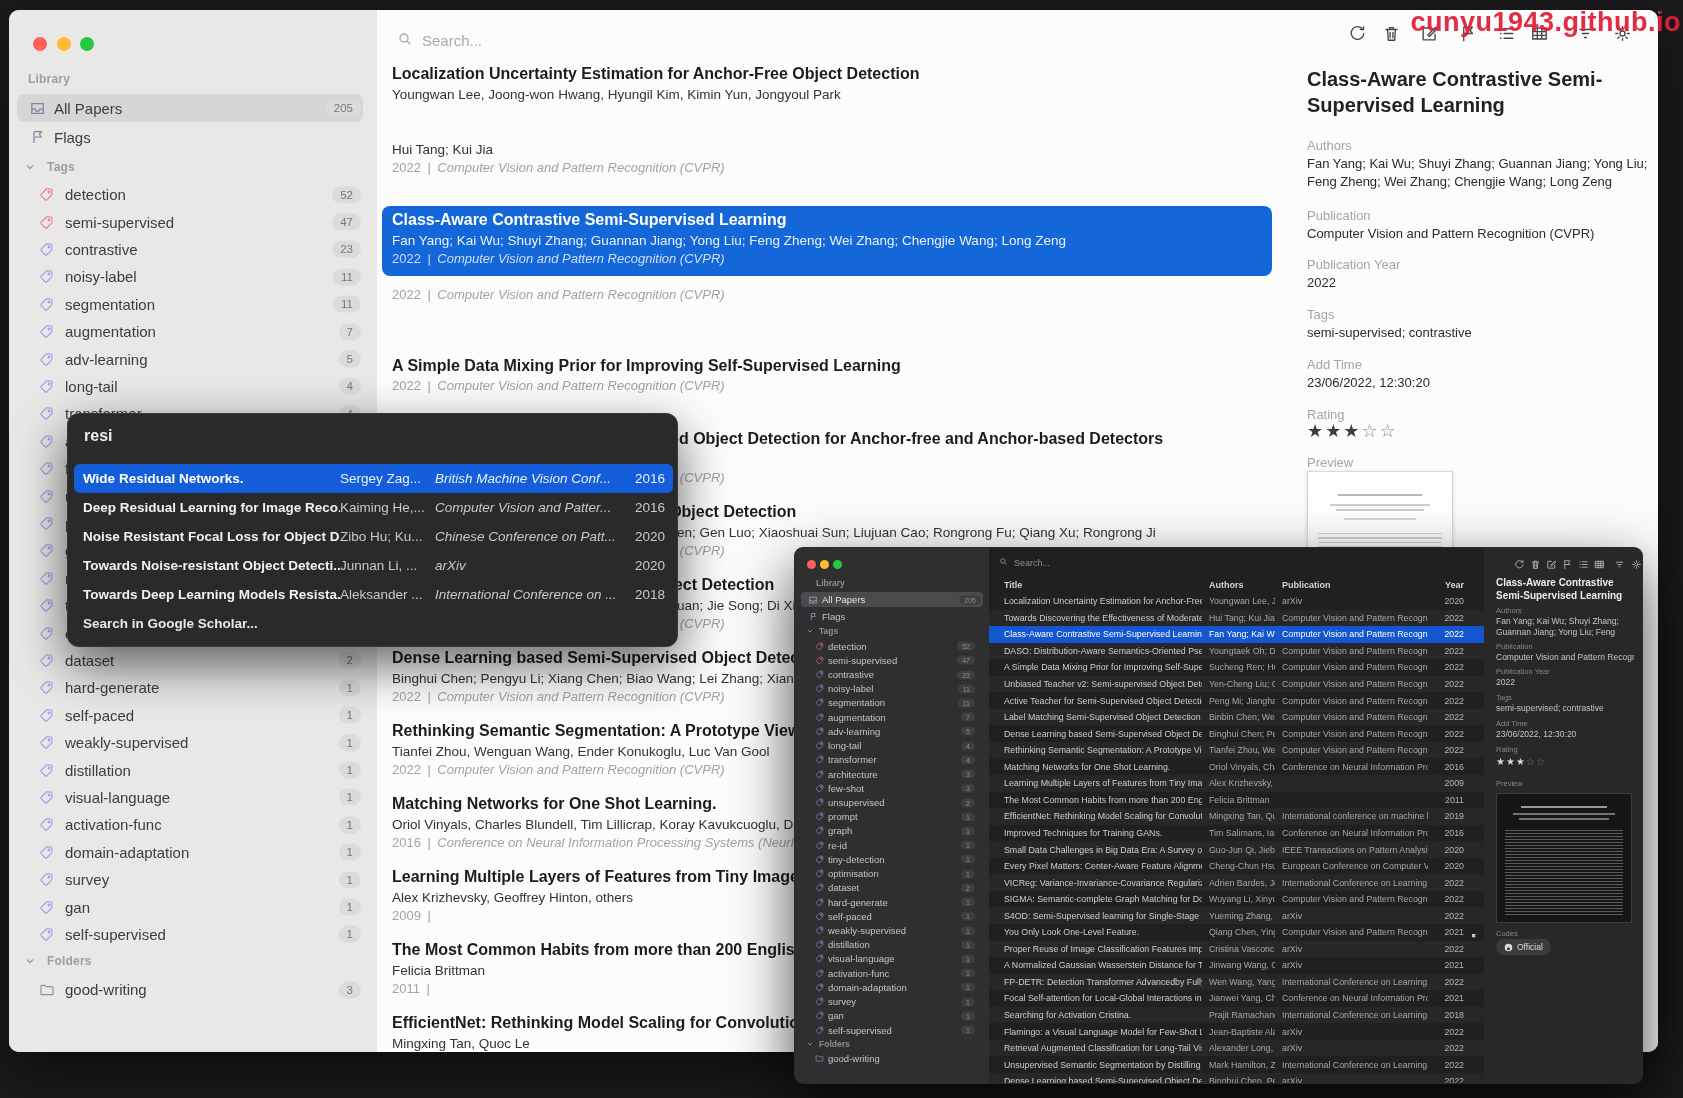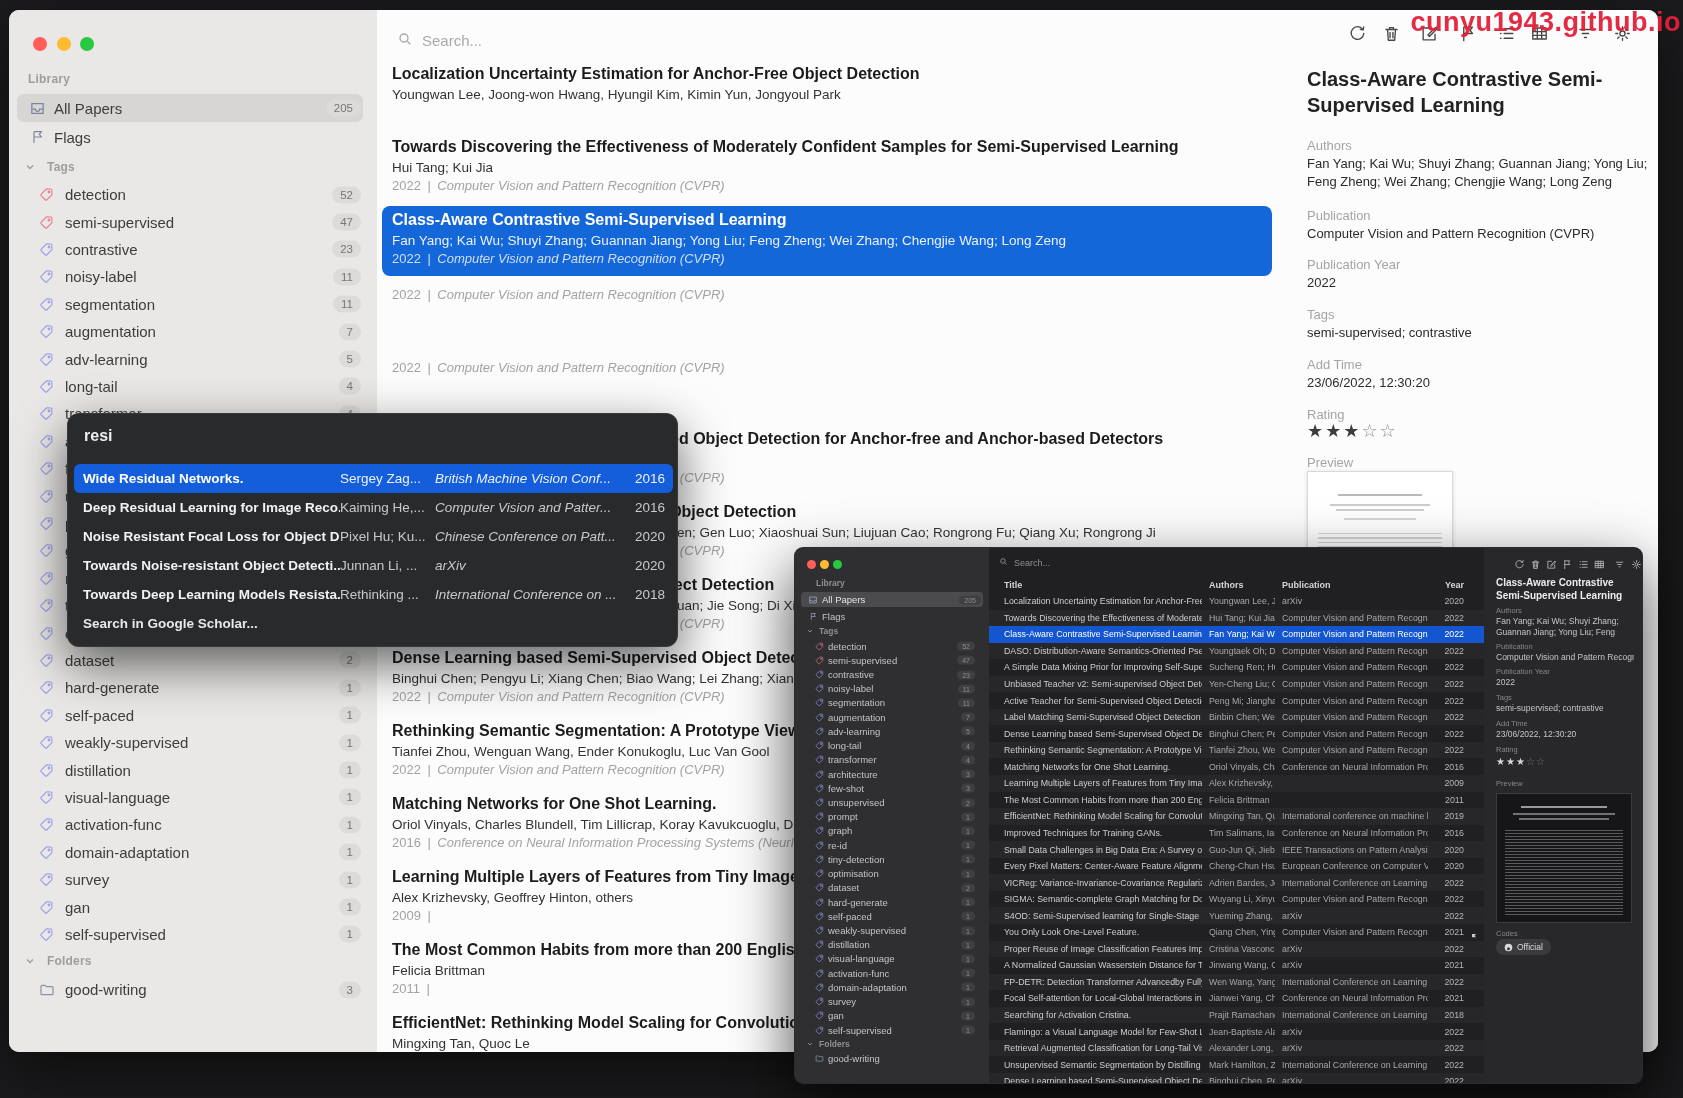--- a/index.html
+++ b/index.html
@@ -461,33 +461,33 @@
           </svg>
       </span>
       <span>Search...</span>
     </div>
     <div id="paperRows">
         <div class="prow" style="top: 50px;">
           <div class="pt">Localization Uncertainty Estimation for Anchor-Free Object Detection</div>
           <div class="pa">Youngwan Lee, Joong-won Hwang, Hyungil Kim, Kimin Yun, Jongyoul Park</div>
         </div>
         <div class="prow" style="top: 123px;">
-          <div class="pt">Towards Discovering the Effectiveness of Moderately Confident Samples for Semi-Supervised Learning</div>
           <div class="pa">Hui Tang; Kui Jia</div>
           <div class="pm"><span class="py">2022 | </span><span class="venue">Computer Vision and Pattern Recognition (CVPR)</span></div>
         </div>
         <div class="prow sel" style="top: 196px;">
           <div class="pt">Class-Aware Contrastive Semi-Supervised Learning</div>
           <div class="pa">Fan Yang; Kai Wu; Shuyi Zhang; Guannan Jiang; Yong Liu; Feng Zheng; Wei Zhang; Chengjie Wang; Long Zeng</div>
           <div class="pm"><span class="py">2022 | </span><span class="venue">Computer Vision and Pattern Recognition (CVPR)</span></div>
         </div>
         <div class="prow" style="top: 269px;">
           <div class="pm"><span class="py">2022 | </span><span class="venue">Computer Vision and Pattern Recognition (CVPR)</span></div>
         </div>
         <div class="prow" style="top: 342px;">
+          <div class="pt">A Simple Data Mixing Prior for Improving Self-Supervised Learning</div>
           <div class="pm"><span class="py">2022 | </span><span class="venue">Computer Vision and Pattern Recognition (CVPR)</span></div>
         </div>
         <div class="prow" style="top: 415px;">
           <div class="pt">Unbiased Teacher v2: Semi-supervised Object Detection for Anchor-free and Anchor-based Detectors</div>
           <div class="pa">Yen-Cheng Liu; Chih-Yao Ma; Zsolt Kira</div>
           <div class="pm"><span class="py">2022 | </span><span class="venue">Computer Vision and Pattern Recognition (CVPR)</span></div>
         </div>
         <div class="prow" style="top: 488px;">
           <div class="pt">Active Teacher for Semi-Supervised Object Detection</div>
           <div class="pa">Peng Mi; Jianghang Lin; Yiyi Zhou; Yunhang Shen; Gen Luo; Xiaoshuai Sun; Liujuan Cao; Rongrong Fu; Qiang Xu; Rongrong Ji</div>
@@ -596,33 +596,33 @@
         <span class="qy">2016</span>
       </div>
       <div class="qrow" style="top: 79px;">
         <span class="qt">Deep Residual Learning for Image Reco...</span>
         <span class="qa">Kaiming He,...</span>
         <span class="qv">Computer Vision and Patter...</span>
         <span class="qy">2016</span>
       </div>
       <div class="qrow" style="top: 108px;">
         <span class="qt">Noise Resistant Focal Loss for Object D...</span>
-        <span class="qa">Pixel Hu; Ku...</span>
+        <span class="qa">Zibo Hu; Ku...</span>
         <span class="qv">Chinese Conference on Patt...</span>
         <span class="qy">2020</span>
       </div>
       <div class="qrow" style="top: 137px;">
         <span class="qt">Towards Noise-resistant Object Detecti...</span>
         <span class="qa">Junnan Li, ...</span>
         <span class="qv">arXiv</span>
         <span class="qy">2020</span>
       </div>
       <div class="qrow" style="top: 166px;">
         <span class="qt">Towards Deep Learning Models Resista...</span>
-        <span class="qa">Rethinking ...</span>
+        <span class="qa">Aleksander ...</span>
         <span class="qv">International Conference on ...</span>
         <span class="qy">2018</span>
       </div>
       <div class="qrow" style="top: 195px;">
         <span class="qt" style="width:auto;font-weight:600;color:#e8e8e8">Search in Google Scholar...</span>
       </div>
     </div>
 </div>
 
 <div class="swin">

